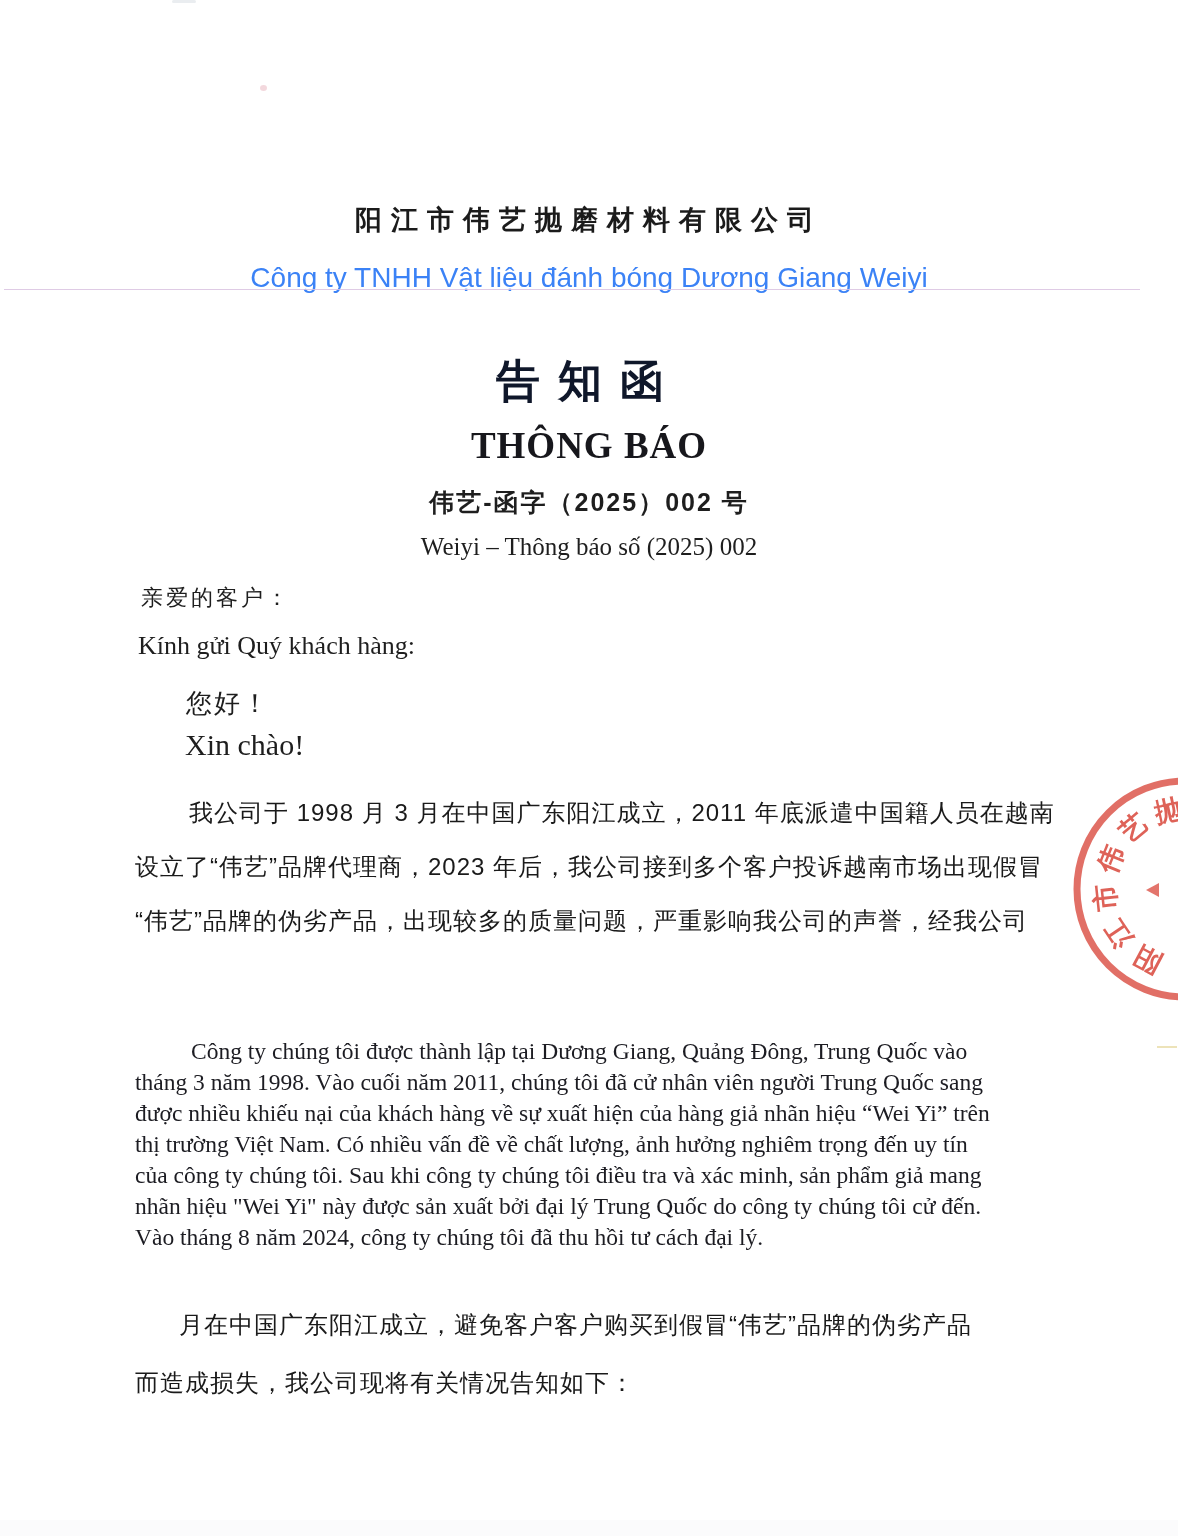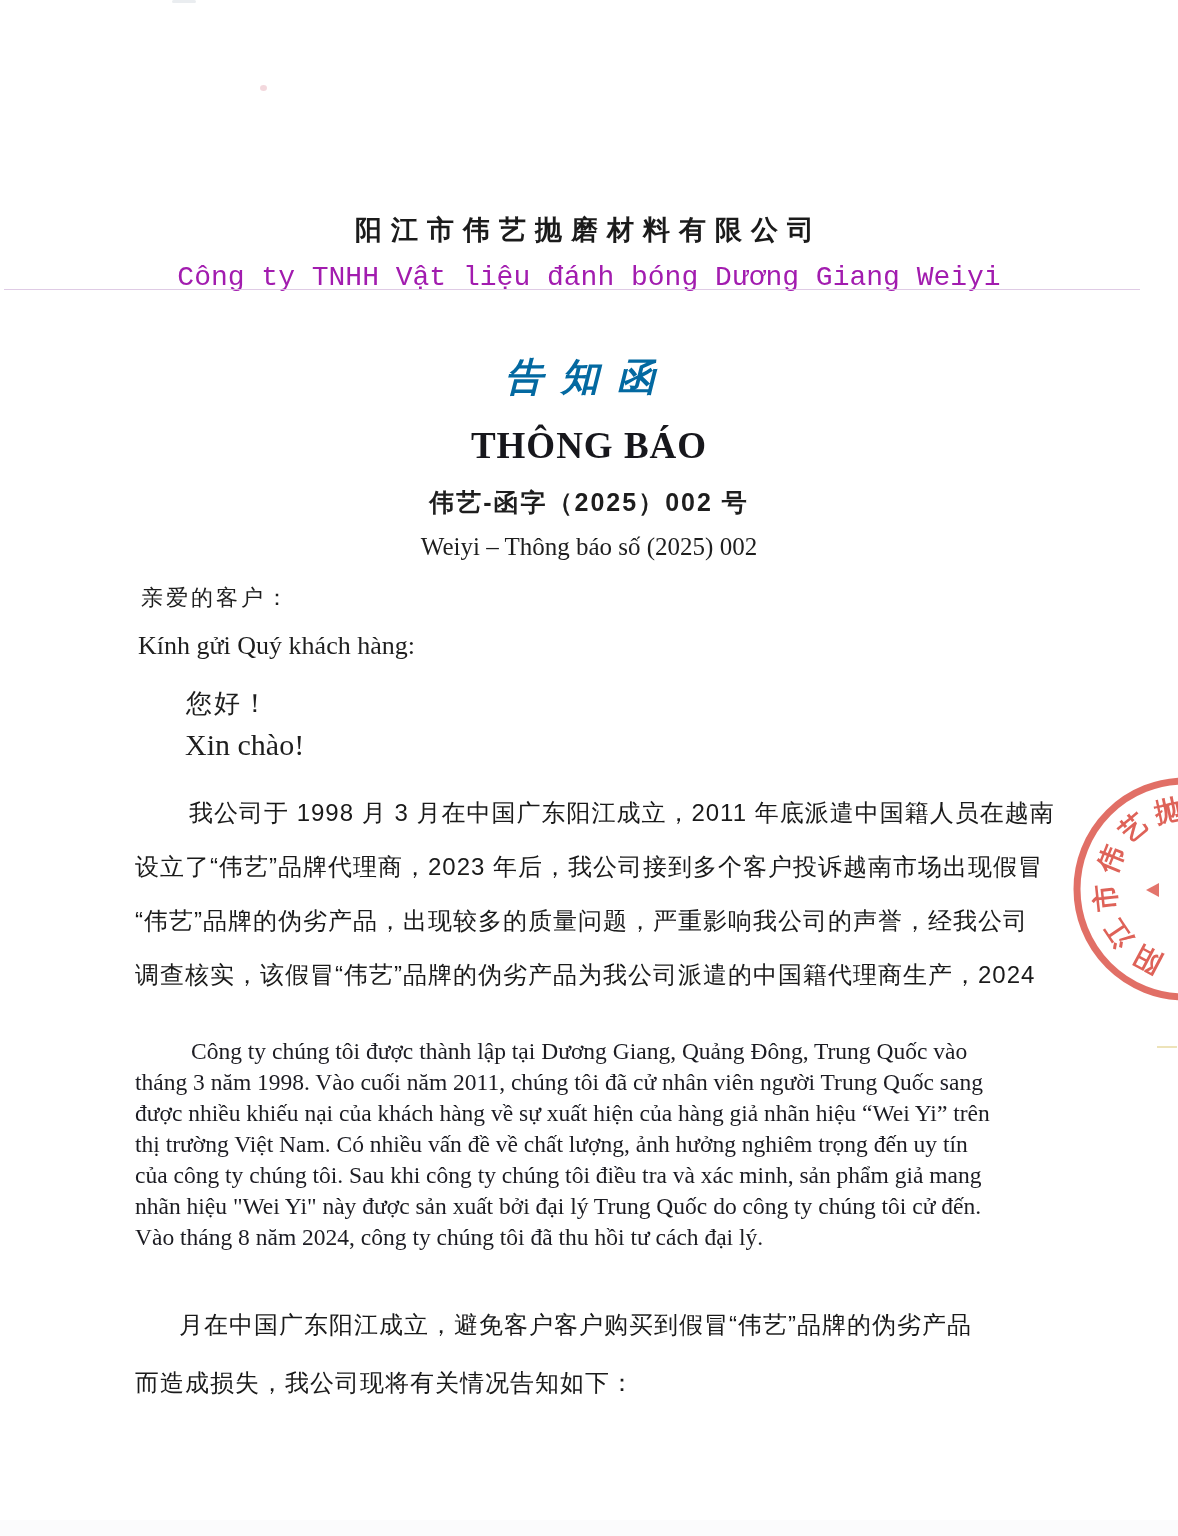--- a/index.html
+++ b/index.html
@@ -8,34 +8,34 @@
     position: relative;
     background: #ffffff;
     overflow: hidden;
     font-family: "Liberation Sans", sans-serif;
     color: #1e1e1e;
   }
   .abs { position: absolute; }
   .centered { left: 0; right: 0; text-align: center; }
 
   .header-cn {
-    top: 212px; font-size: 27px; font-weight: bold;
+    top: 202px; font-size: 27px; font-weight: bold;
     letter-spacing: 9px; color: #1b1b1b;
   }
   .header-vn {
-    top: 262px; font-family: Liberation Mono, monospace;
-    font-size: 28px; color: #a21caf;
+    top: 262px; font-family: Liberation Sans, sans-serif;
+    font-size: 28px; color: #3b82f6;
   }
   .rule {
     top: 289px; left: 4px; width: 1136px; height: 1px;
     background: #d9c2e0; opacity: .85;
   }
   .title-cn {
-    top: 352px; font-size: 38px; font-weight: 600;
-    letter-spacing: 18px; color: #0369a1; font-style: italic;
+    top: 352px; font-size: 44px; font-weight: 600;
+    letter-spacing: 18px; color: #0f172a;
   }
   .title-vn {
     top: 424px; font-family: "Liberation Serif", serif;
     font-size: 37px; font-weight: bold; letter-spacing: 1px; color: #17171c;
   }
   .ref-cn {
     top: 486px; font-size: 25px; font-weight: bold; letter-spacing: 2px;
   }
   .ref-vn {
     top: 533px; font-family: "Liberation Serif", serif; font-size: 25px;
@@ -106,21 +106,20 @@
 <div class="abs salutation-vn">Kính gửi Quý khách hàng:</div>
 
 <div class="abs greeting-cn">您好！</div>
 
 <div class="abs greeting-vn">Xin chào!</div>
 
 <div class="abs para para-cn1">
     <div class="tline">我公司于 1998 月 3 月在中国广东阳江成立，2011 年底派遣中国籍人员在越南</div>
     <div class="tline">设立了“伟艺”品牌代理商，2023 年后，我公司接到多个客户投诉越南市场出现假冒</div>
     <div class="tline">“伟艺”品牌的伪劣产品，出现较多的质量问题，严重影响我公司的声誉，经我公司</div>
-    <div class="tline">调查核实，该假冒“伟艺”品牌的伪劣产品为我公司派遣的中国籍代理商生产，2024</div>
   </div>
 
 <div class="abs para para-vn">
     <div class="tline">Công ty chúng tôi được thành lập tại Dương Giang, Quảng Đông, Trung Quốc vào</div>
     <div class="tline">tháng 3 năm 1998. Vào cuối năm 2011, chúng tôi đã cử nhân viên người Trung Quốc sang</div>
     <div class="tline">được nhiều khiếu nại của khách hàng về sự xuất hiện của hàng giả nhãn hiệu “Wei Yi” trên</div>
     <div class="tline">thị trường Việt Nam. Có nhiều vấn đề về chất lượng, ảnh hưởng nghiêm trọng đến uy tín</div>
     <div class="tline">của công ty chúng tôi. Sau khi công ty chúng tôi điều tra và xác minh, sản phẩm giả mang</div>
     <div class="tline">nhãn hiệu "Wei Yi" này được sản xuất bởi đại lý Trung Quốc do công ty chúng tôi cử đến.</div>
     <div class="tline">Vào tháng 8 năm 2024, công ty chúng tôi đã thu hồi tư cách đại lý.</div>

